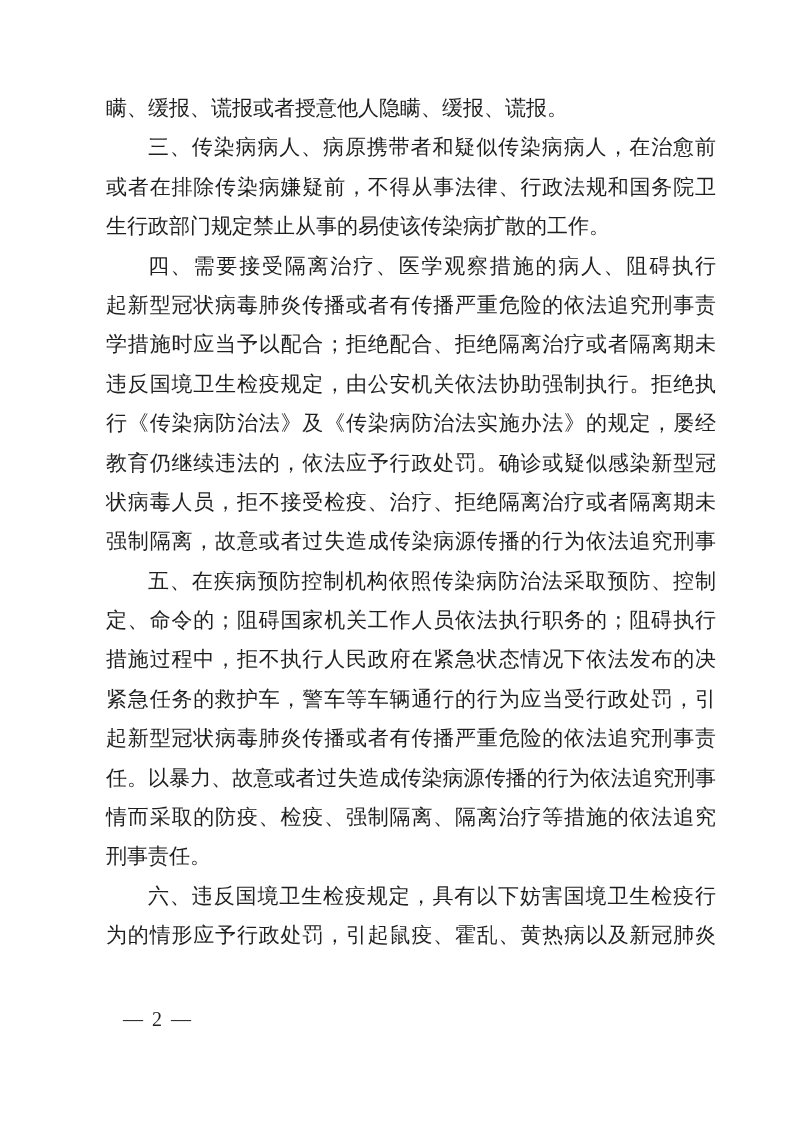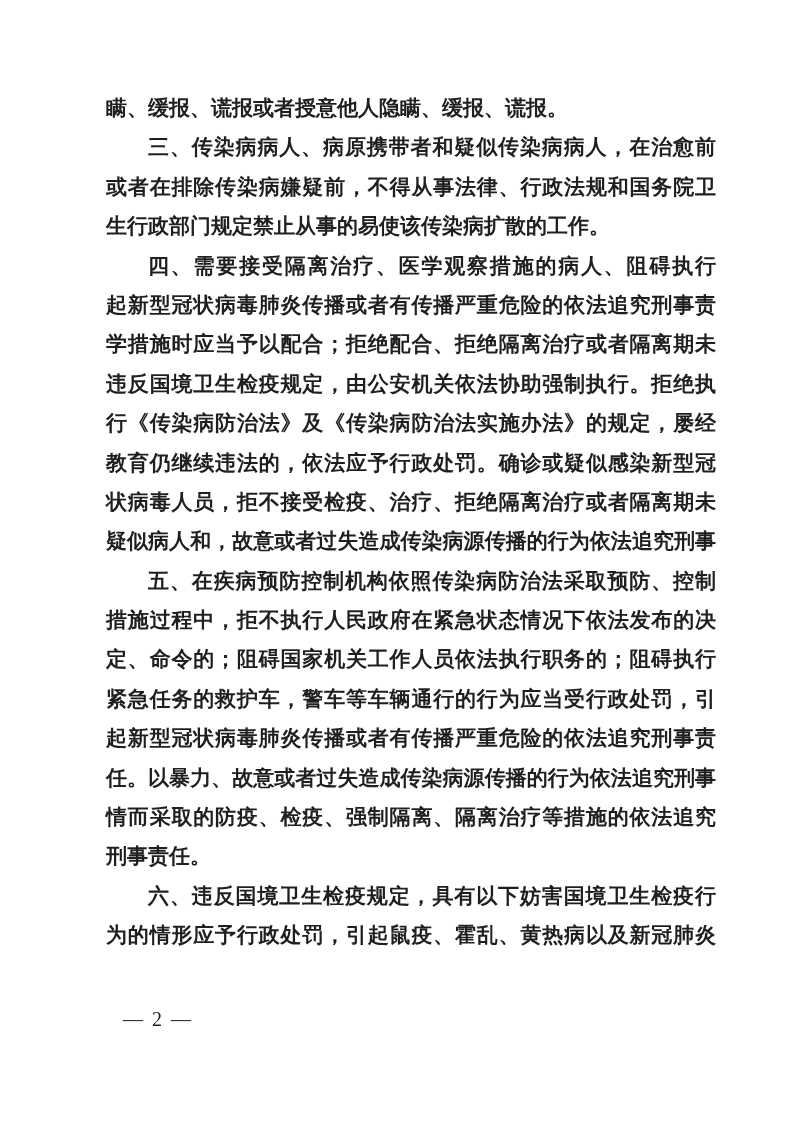--- a/index.html
+++ b/index.html
@@ -30,21 +30,20 @@
   }
   .line {
     font-size: 21px;
     height: 39.4px;
     line-height: 39.4px;
     color: #1f1f1f;
     text-align: justify;
     text-align-last: justify;
     text-justify: inter-character;
     overflow: visible;
-    font-weight: bold;
   }
   .line.short {
     text-align: left;
     text-align-last: left;
   }
   .line.indent {
     padding-left: 42px;
   }
   .footer {
     position: absolute;
@@ -65,24 +64,24 @@
     <div class="line indent">三、传染病病人、病原携带者和疑似传染病病人，在治愈前</div>
     <div class="line">或者在排除传染病嫌疑前，不得从事法律、行政法规和国务院卫</div>
     <div class="line short">生行政部门规定禁止从事的易使该传染病扩散的工作。</div>
     <div class="line indent">四、需要接受隔离治疗、医学观察措施的病人、阻碍执行</div>
     <div class="line">起新型冠状病毒肺炎传播或者有传播严重危险的依法追究刑事责</div>
     <div class="line">学措施时应当予以配合；拒绝配合、拒绝隔离治疗或者隔离期未</div>
     <div class="line">违反国境卫生检疫规定，由公安机关依法协助强制执行。拒绝执</div>
     <div class="line">行《传染病防治法》及《传染病防治法实施办法》的规定，屡经</div>
     <div class="line">教育仍继续违法的，依法应予行政处罚。确诊或疑似感染新型冠</div>
     <div class="line">状病毒人员，拒不接受检疫、治疗、拒绝隔离治疗或者隔离期未</div>
-    <div class="line">疑似病人和，故意或者过失造成传染病源传播的行为依法追究刑事</div>
+    <div class="line">强制隔离，故意或者过失造成传染病源传播的行为依法追究刑事</div>
     <div class="line indent">五、在疾病预防控制机构依照传染病防治法采取预防、控制</div>
+    <div class="line">定、命令的；阻碍国家机关工作人员依法执行职务的；阻碍执行</div>
     <div class="line">措施过程中，拒不执行人民政府在紧急状态情况下依法发布的决</div>
-    <div class="line">定、命令的；阻碍国家机关工作人员依法执行职务的；阻碍执行</div>
     <div class="line">紧急任务的救护车，警车等车辆通行的行为应当受行政处罚，引</div>
     <div class="line">起新型冠状病毒肺炎传播或者有传播严重危险的依法追究刑事责</div>
     <div class="line">任。以暴力、故意或者过失造成传染病源传播的行为依法追究刑事</div>
     <div class="line">情而采取的防疫、检疫、强制隔离、隔离治疗等措施的依法追究</div>
     <div class="line short">刑事责任。</div>
     <div class="line indent">六、违反国境卫生检疫规定，具有以下妨害国境卫生检疫行</div>
     <div class="line">为的情形应予行政处罚，引起鼠疫、霍乱、黄热病以及新冠肺炎</div>
   </div>
   <div class="footer">— 2 —</div>
 </div>

